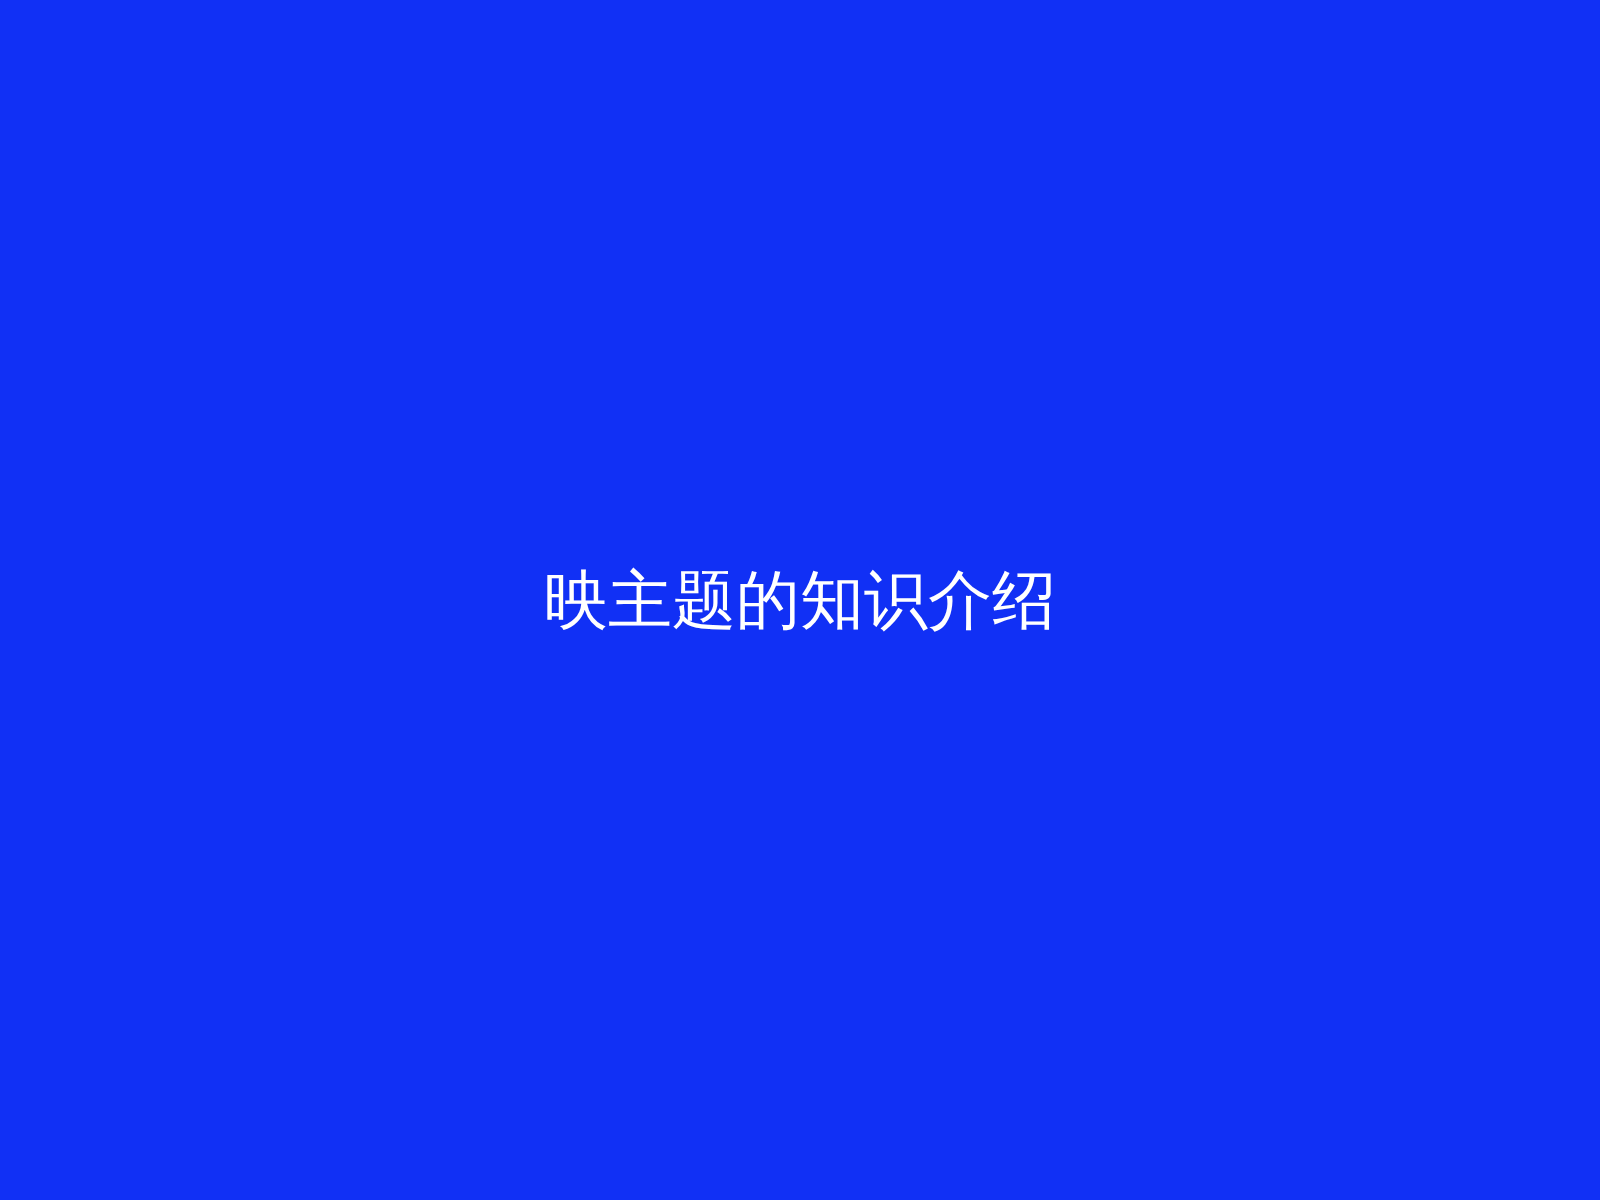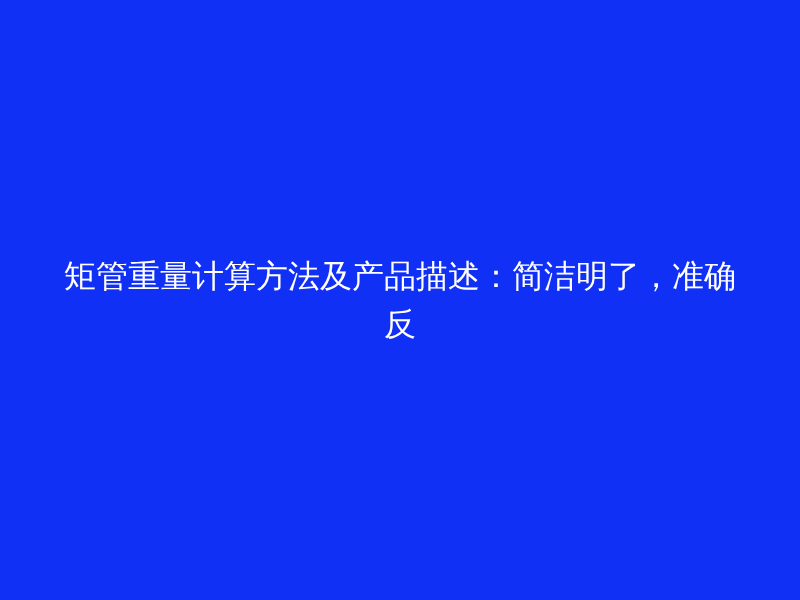--- a/index.html
+++ b/index.html
@@ -35,15 +35,15 @@
   }
   .title-line {
     display: block;
   }
 </style>
 </head>
 <body>
 
 <div id="banner">
   <div id="title-block">
-    <span class="title-line">矩管重量计算方法及产品描述：简洁明了，准确反</span>
+    <span class="title-line">映主题的知识介绍</span>
   </div>
 </div>
 
 </body></html>

